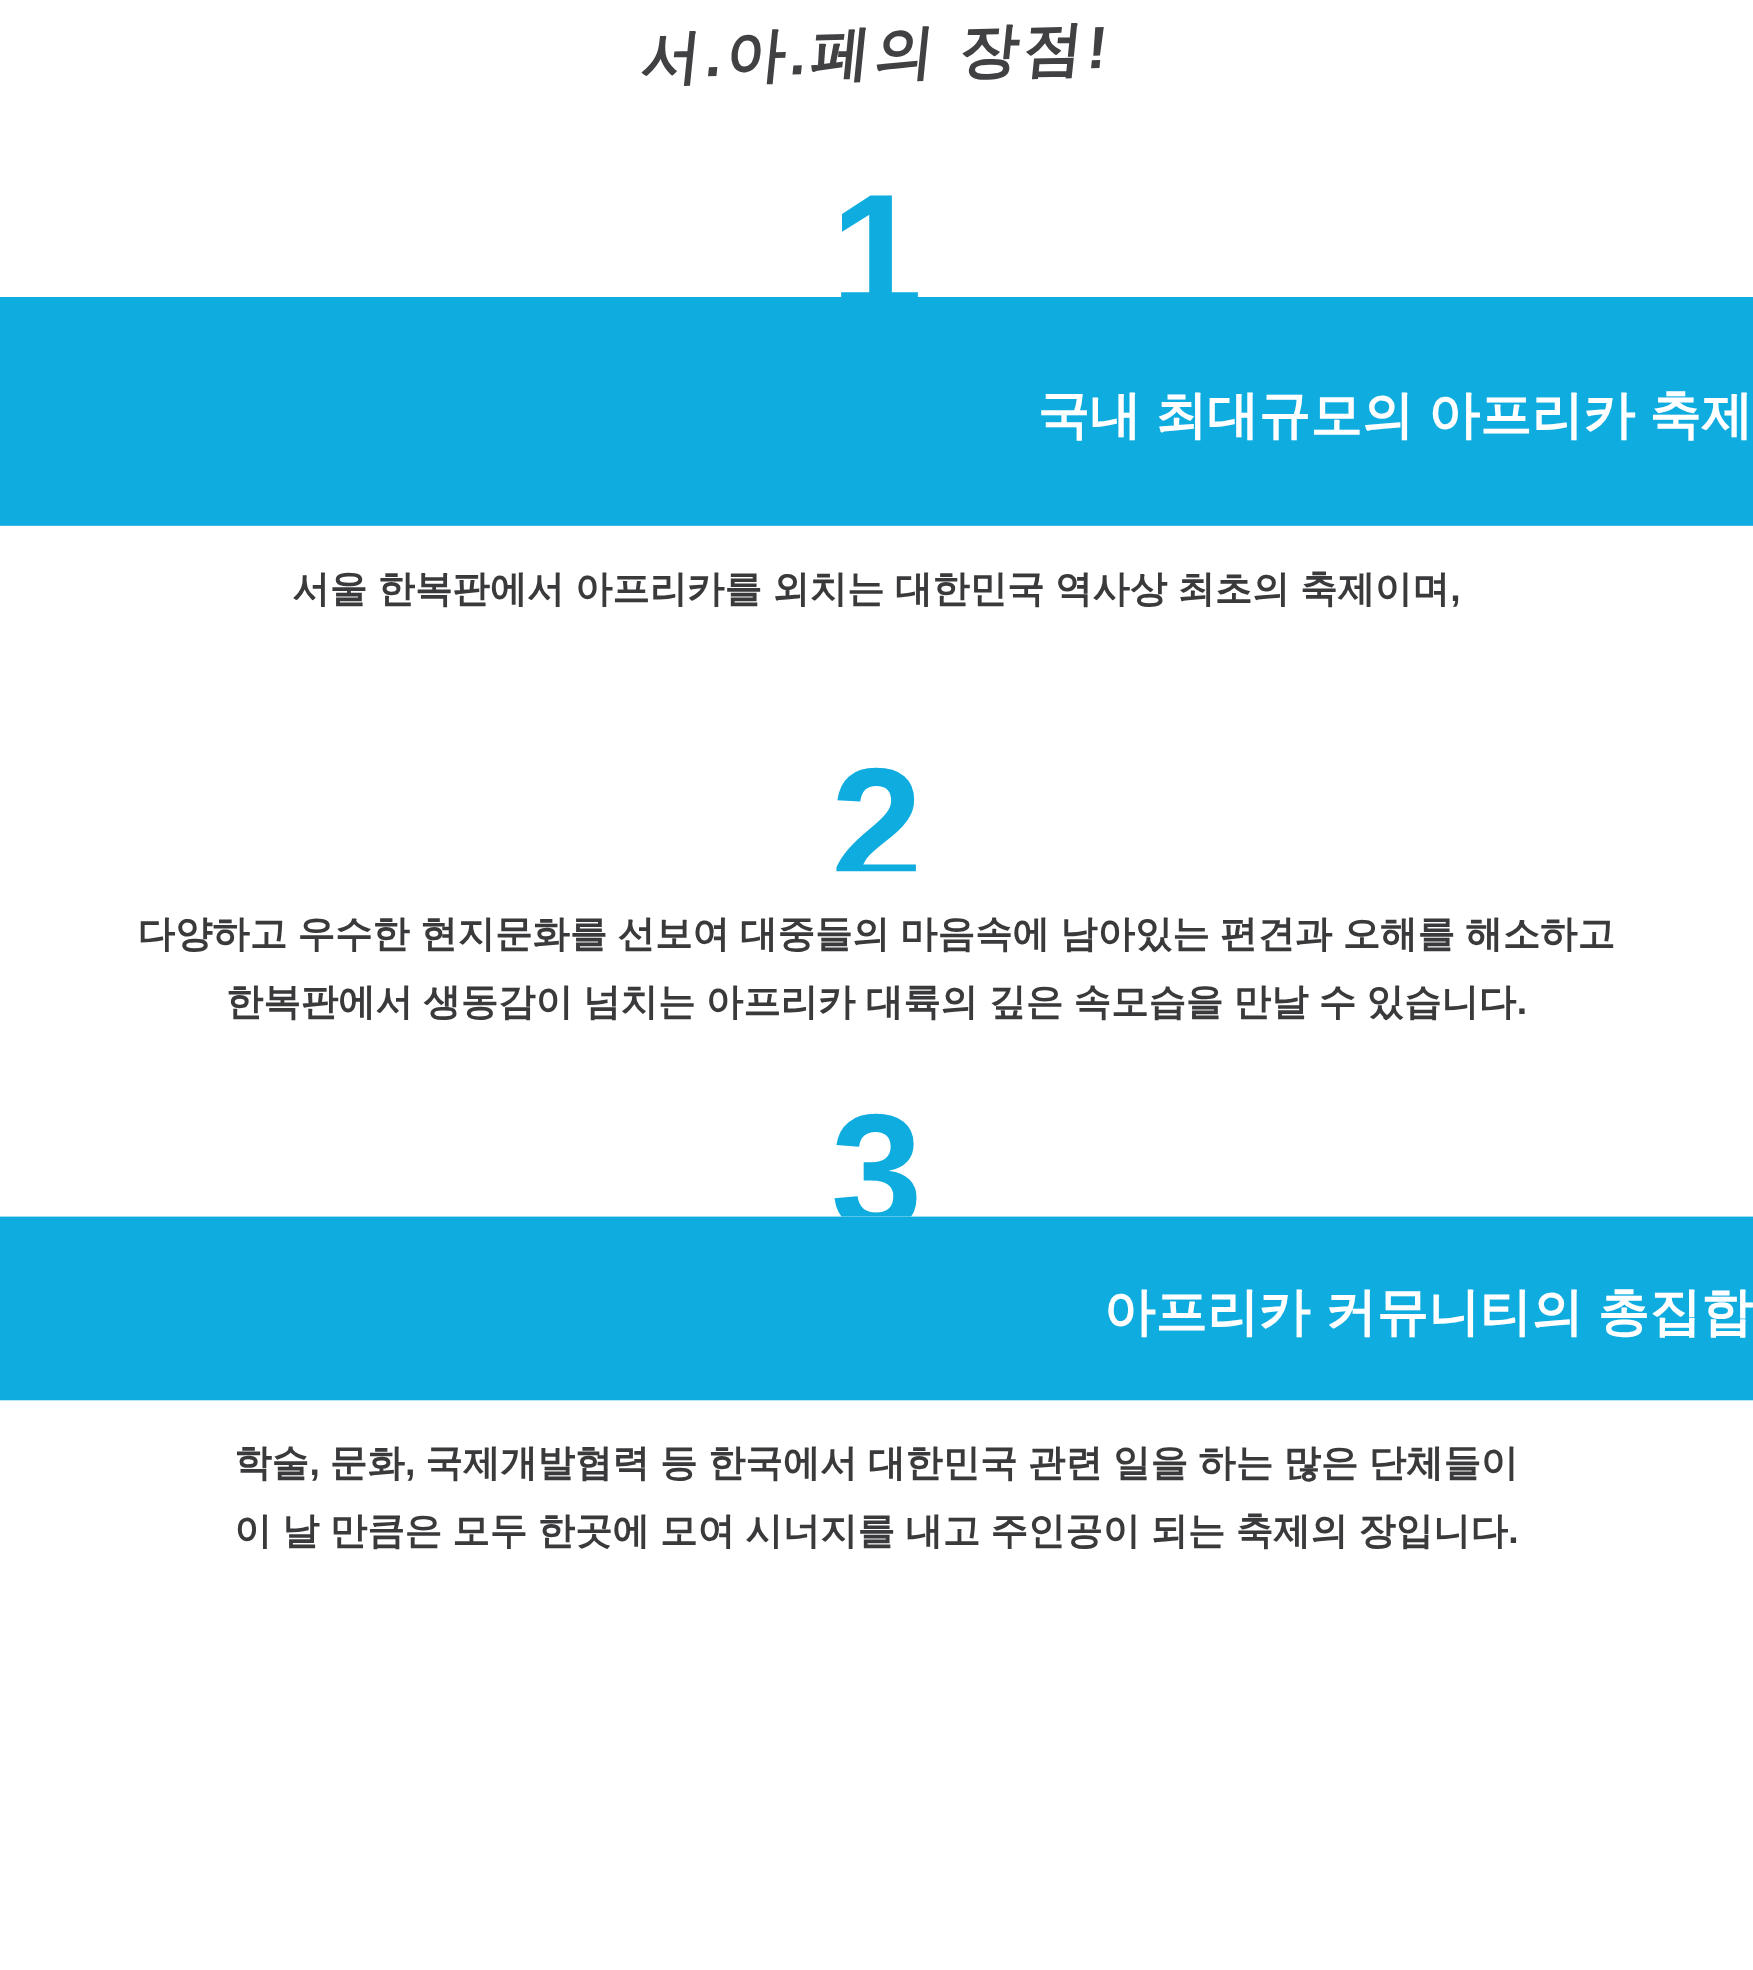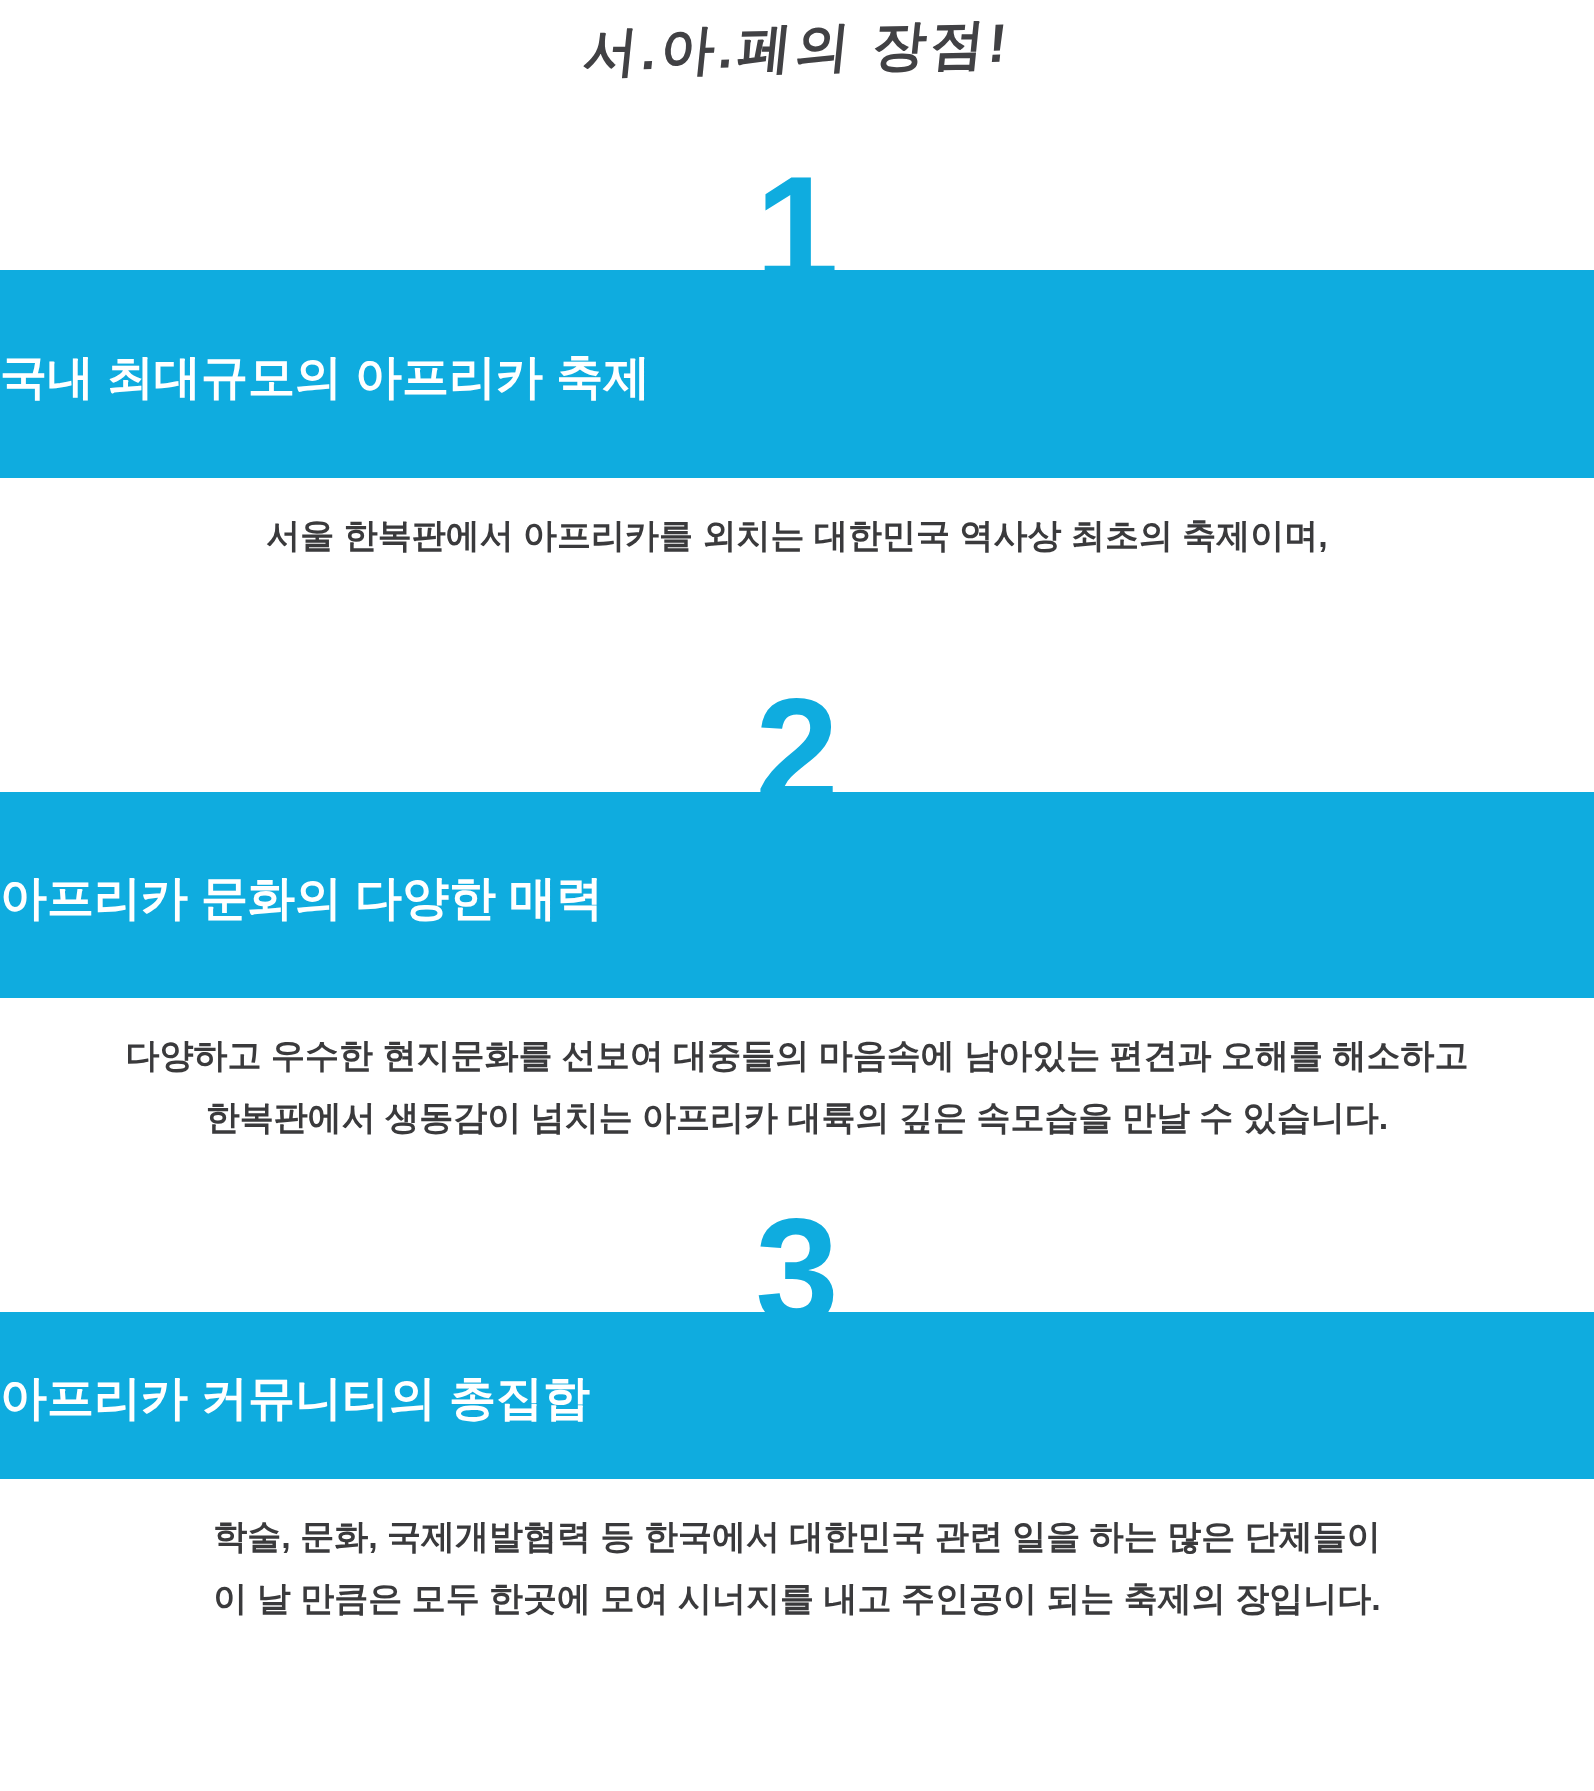--- a/index.html
+++ b/index.html
@@ -43,21 +43,21 @@
     color: #0facdf;
     position: relative;
     top: 34px;
   }
   .banner {
     width: 1594px;
     height: 208px;
     background: #0facdf;
     display: flex;
     align-items: center;
-    justify-content: flex-start;
+    justify-content: flex-end;
   }
   .banner.b2 { height: 206px; }
   .banner.b3 { height: 167px; }
   .banner .heading {
     color: #ffffff;
     font-size: 47px;
     font-weight: 700;
     letter-spacing: 0px;
     text-align: center;
     padding-top: 6px;
@@ -86,23 +86,20 @@
   <div class="banner b1">
     <div class="heading">국내 최대규모의 아프리카 축제</div>
   </div>
   <div class="description">
     <span class="line">서울 한복판에서 아프리카를 외치는 대한민국 역사상 최초의 축제이며,</span>
   </div>
 
   <div class="section-number n2">
     <span>2</span>
   </div>
-  <div class="banner b2">
-    <div class="heading">아프리카 문화의 다양한 매력</div>
-  </div>
   <div class="description">
     <span class="line">다양하고 우수한 현지문화를 선보여 대중들의 마음속에 남아있는 편견과 오해를 해소하고</span>
     <span class="line">한복판에서 생동감이 넘치는 아프리카 대륙의 깊은 속모습을 만날 수 있습니다.</span>
   </div>
 
   <div class="section-number n3">
     <span>3</span>
   </div>
   <div class="banner b3">
     <div class="heading">아프리카 커뮤니티의 총집합</div>

